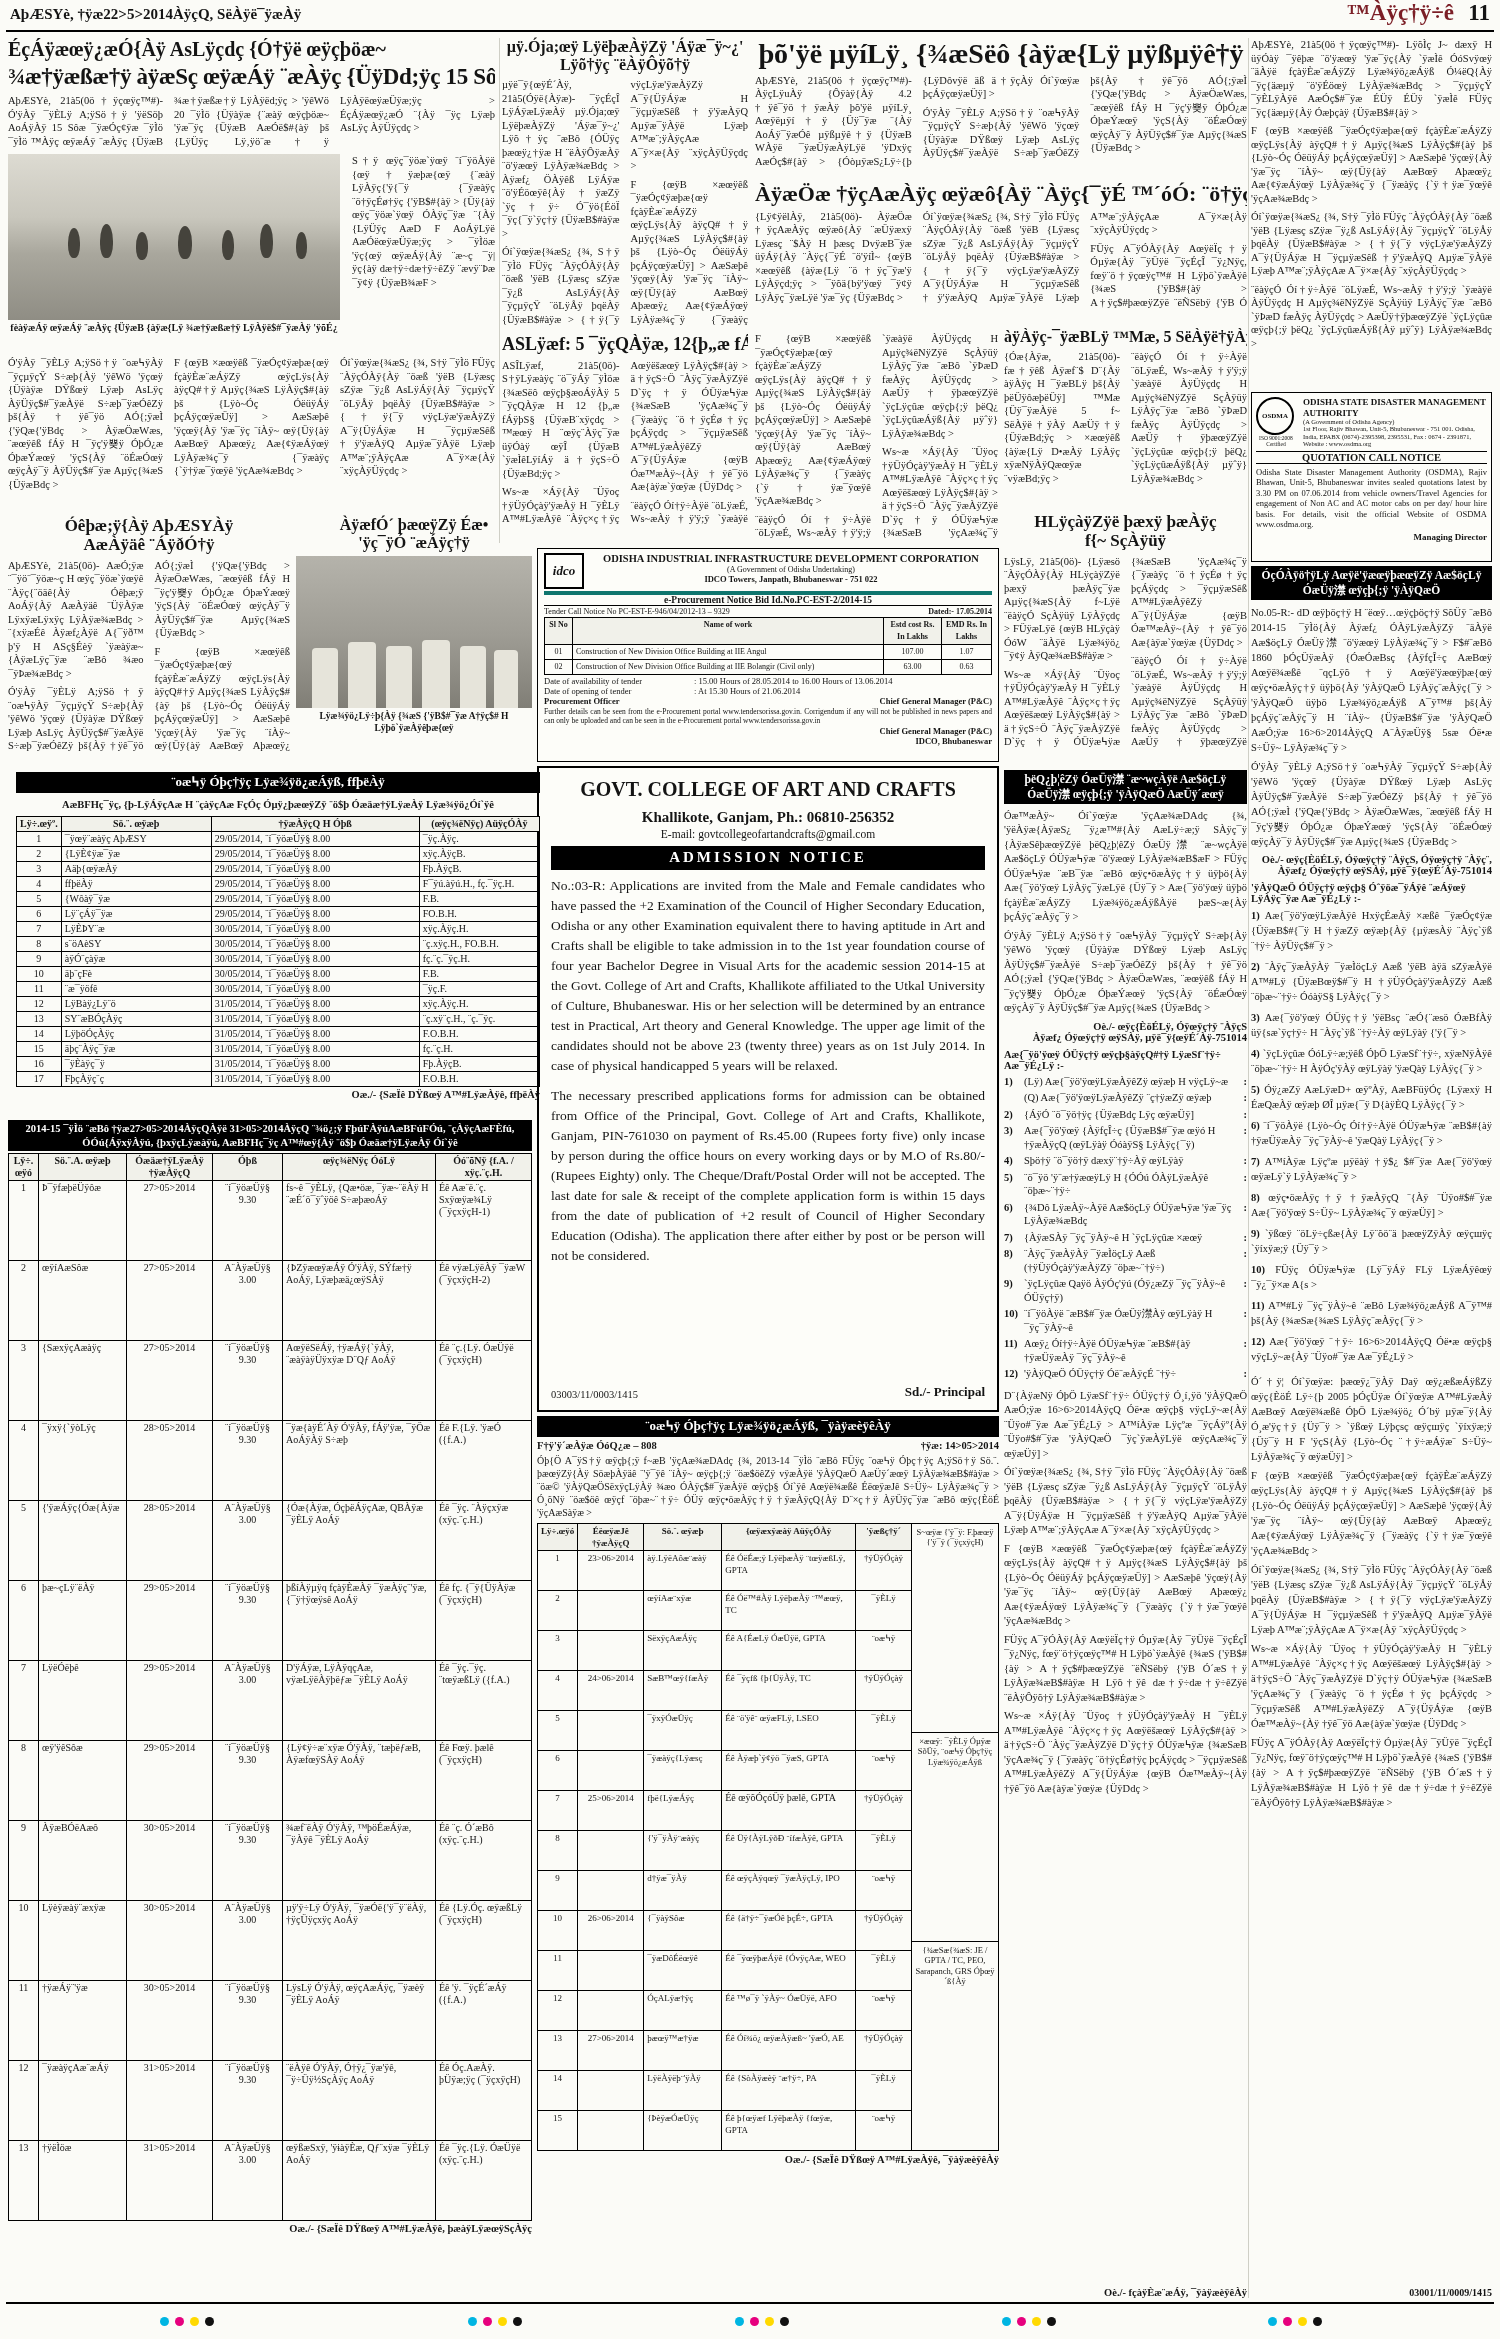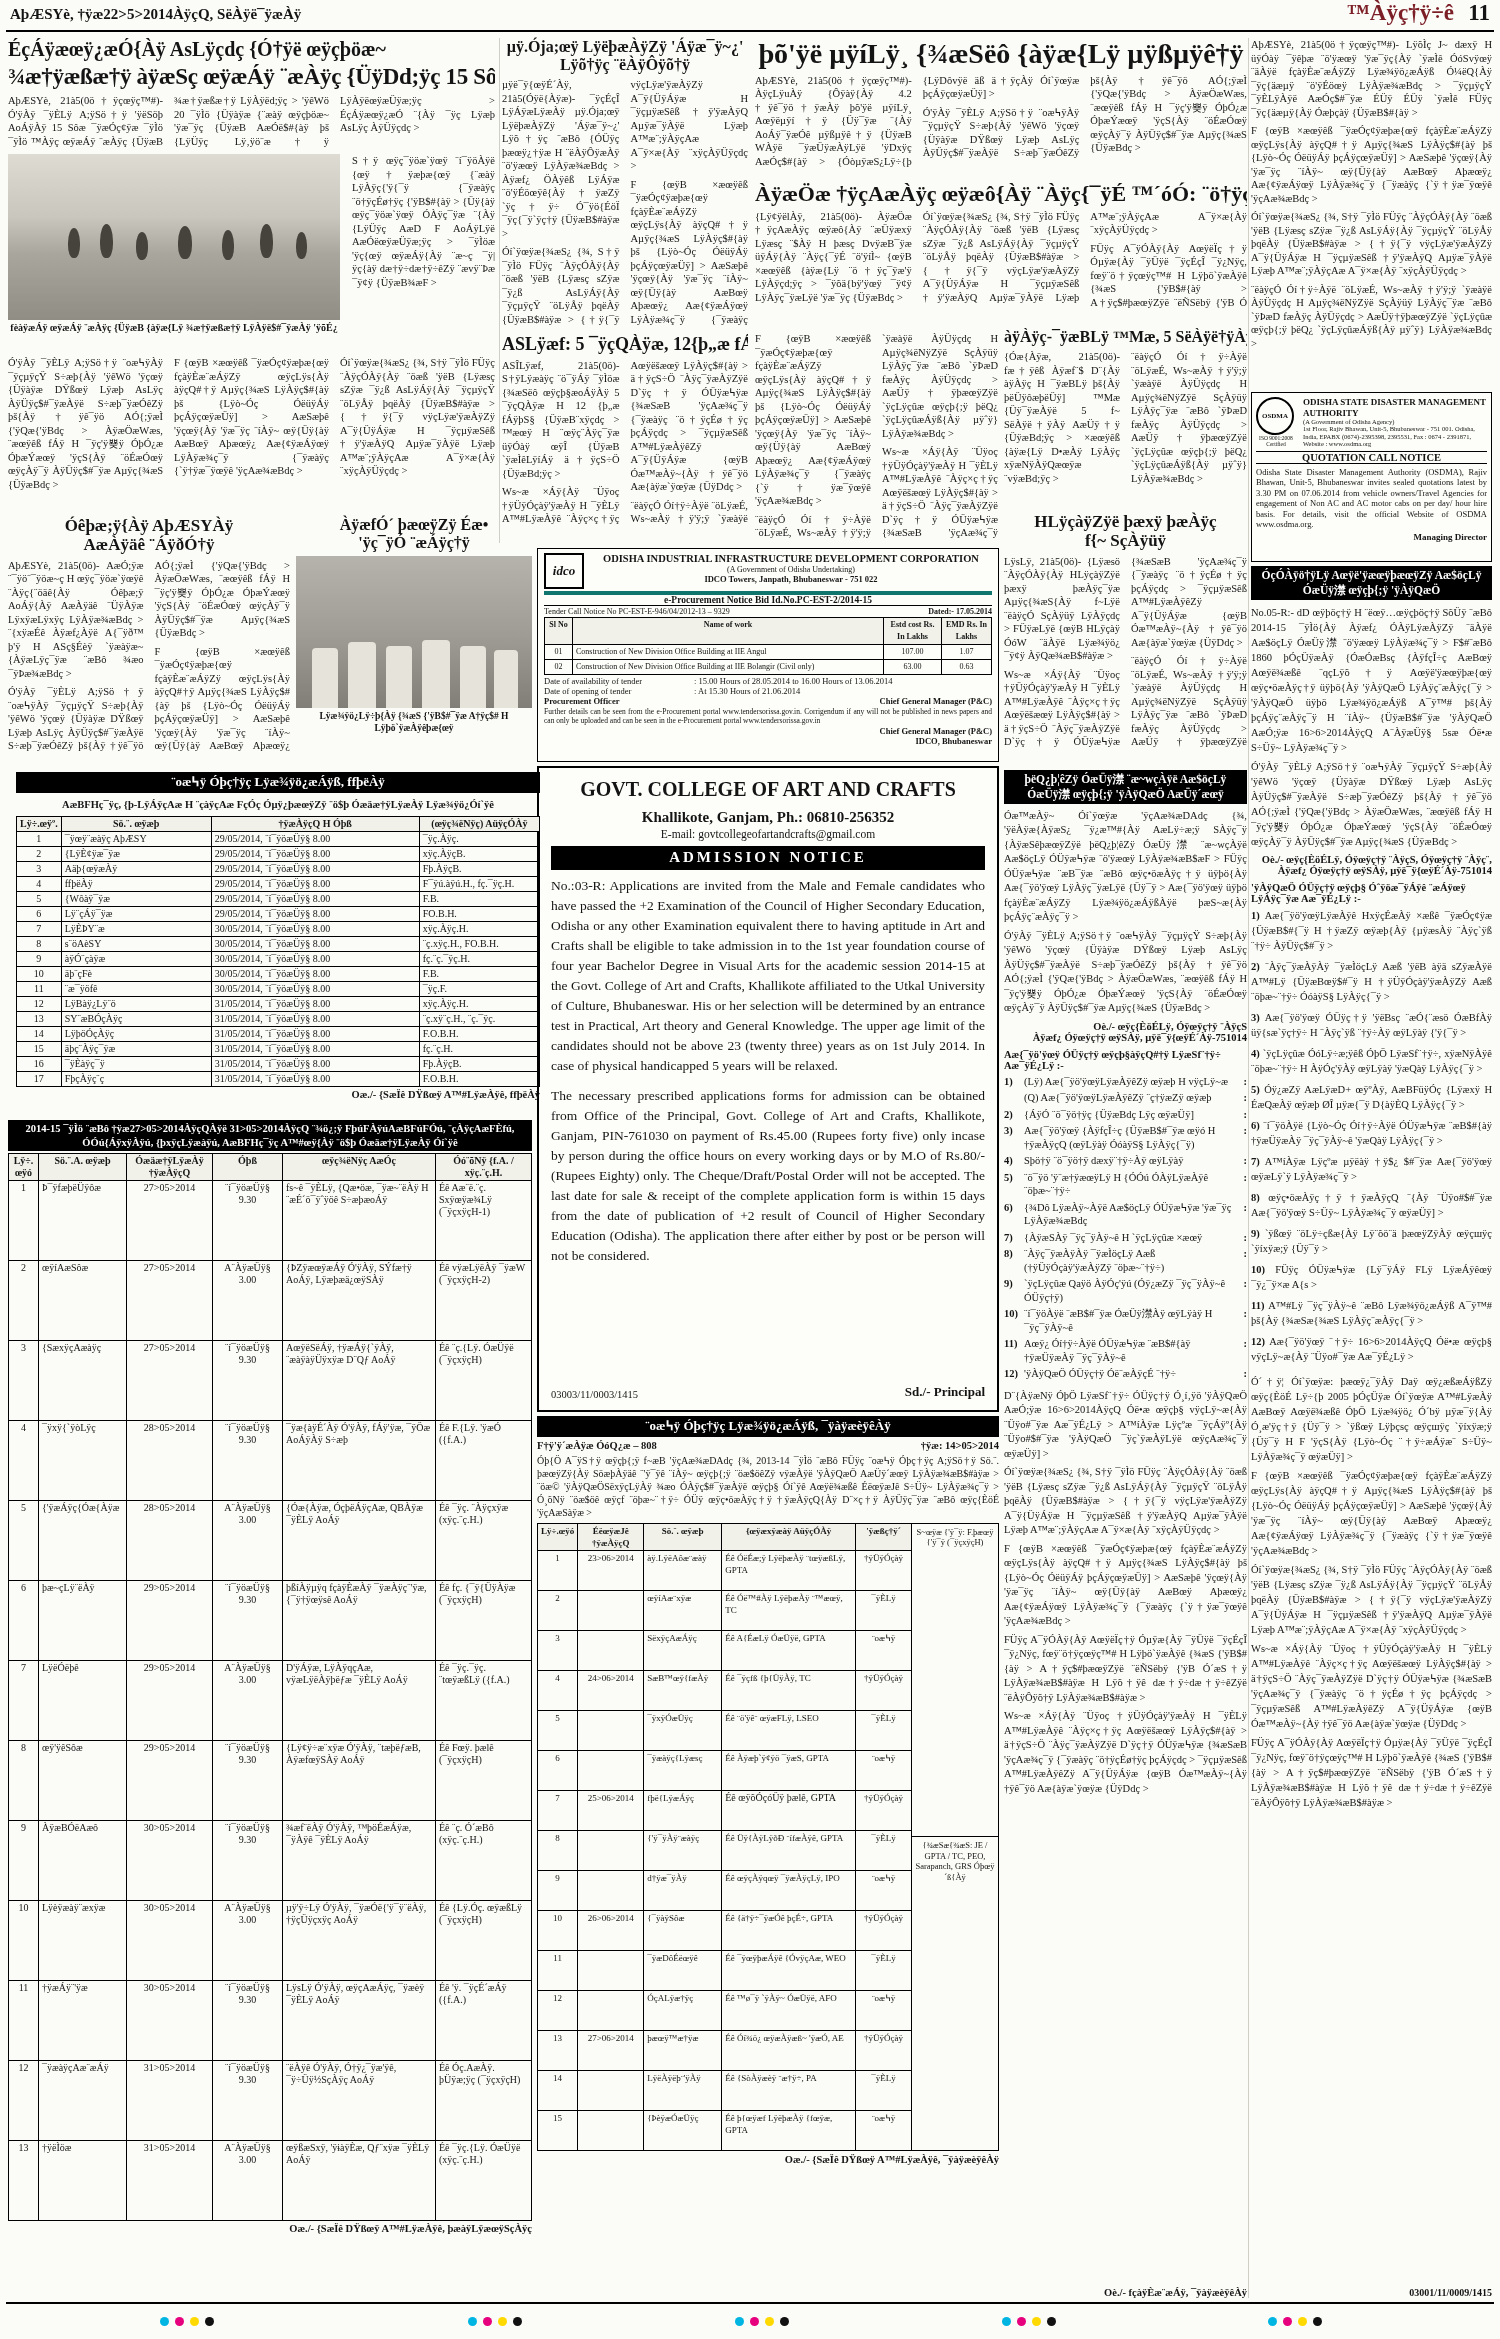--- a/index.html
+++ b/index.html
@@ -364,21 +364,21 @@
       <div>2014-15 ¯ÿÌö ¨æBô †ÿæ27&gt;05&gt;2014ÀÿçQÀÿë 31&gt;05&gt;2014ÀÿçQ ¨¾ö¿;ÿ FþúFÀÿúAæBFúFÓú, ¨çÀÿçAæFÈfú,</div>
       <div>ÓÓú{ÁÿxÿÀÿú, {þxÿçLÿæàÿú, AæBFHç¯ÿç A™#œÿ{Àÿ ¨ö$þ Óæäæ†ÿLÿæÀÿ Óí`ÿê</div>
     </div>
     <table style="margin-top:2px">
       <thead>
         <tr>
           <th style="width:30px">Lÿ÷. œÿó</th>
           <th style="width:88px">Sö.¨.A. œÿæþ</th>
           <th style="width:86px">Óæäæ†ÿLÿæÀÿ †ÿæÀÿçQ</th>
           <th style="width:70px">Óþß</th>
-          <th>œÿç¾ëNÿç AæÓç</th>
+          <th>œÿç¾ëNÿç ÓóLÿ</th>
           <th style="width:96px">Óó¨õNÿ {f.A. / xÿç.¨ç.H.</th>
         </tr>
       </thead>
       <tbody>
         <tr style="height: 80px;">
           <td class="tc">1</td>
           <td>Þ¯ÿfæþëÜÿôæ</td>
           <td class="tc">27&gt;05&gt;2014</td>
           <td class="tc">¨í¯ÿöæÜÿ§ 9.30</td>
           <td>fs~ê ¯ÿÈLÿ, {Qæ•öæ, ¯ÿæ~¨ëÀÿ H ¨æÉ´ö¯ÿˆÿöê S÷æþæoÁÿ</td>
@@ -606,20 +606,21 @@
             <td class="tc" style="font-size:9px">15</td>
             <td class="tc" style="font-size:9px"></td>
             <td style="font-size:9px">{ÞèÿæÓæÜÿç</td>
             <td style="font-size:9px">Éê þ{œÿæf LÿëþæÀÿ {fœÿæ, GPTA</td>
             <td class="tc" style="font-size:9px">¨oæ߆ÿ</td>
           </tr>
         </tbody>
       </table>
       <div class="noteCol">
         <div>S~œÿæ {'ÿ¯ÿ: F.þæœÿ {'ÿ¯ÿ (¯ÿçxÿçH)</div>
+        <div>×æœÿ: ¯ÿÈLÿ Óµÿæ SõÜÿ, ¨oæ߆ÿ Óþç†ÿç Lÿæ¾ÿö¿æÁÿß</div>
         <div>{¾æSæ{¾æS: JE / GPTA / TC, PEO, Sarapanch, GRS Óþœÿ´ß{Àÿ</div>
       </div>
     </div>
     <div class="rt b" style="font-size:10.5px;margin-top:3px">Oæ./- {SæÏê DŸßœÿ A™#LÿæÀÿê, ¯ÿàÿæèÿêÀÿ</div>
   </div>
 
   <div class="abs" style="left:1004px;top:770px;width:243px;height:1528px;display:flex;flex-direction:column;overflow:hidden">
     <div class="bar" style="font-size:11.5px">
       <div>þëQ¿þ¦êZÿ ÓæÜÿ澿 ¨æ~wçÀÿë Aæ$öçLÿ</div>
       <div>ÓæÜÿ澿 œÿçþ{;ÿ 'ÿÀÿQæÖ AæÜÿ´æœÿ</div>

